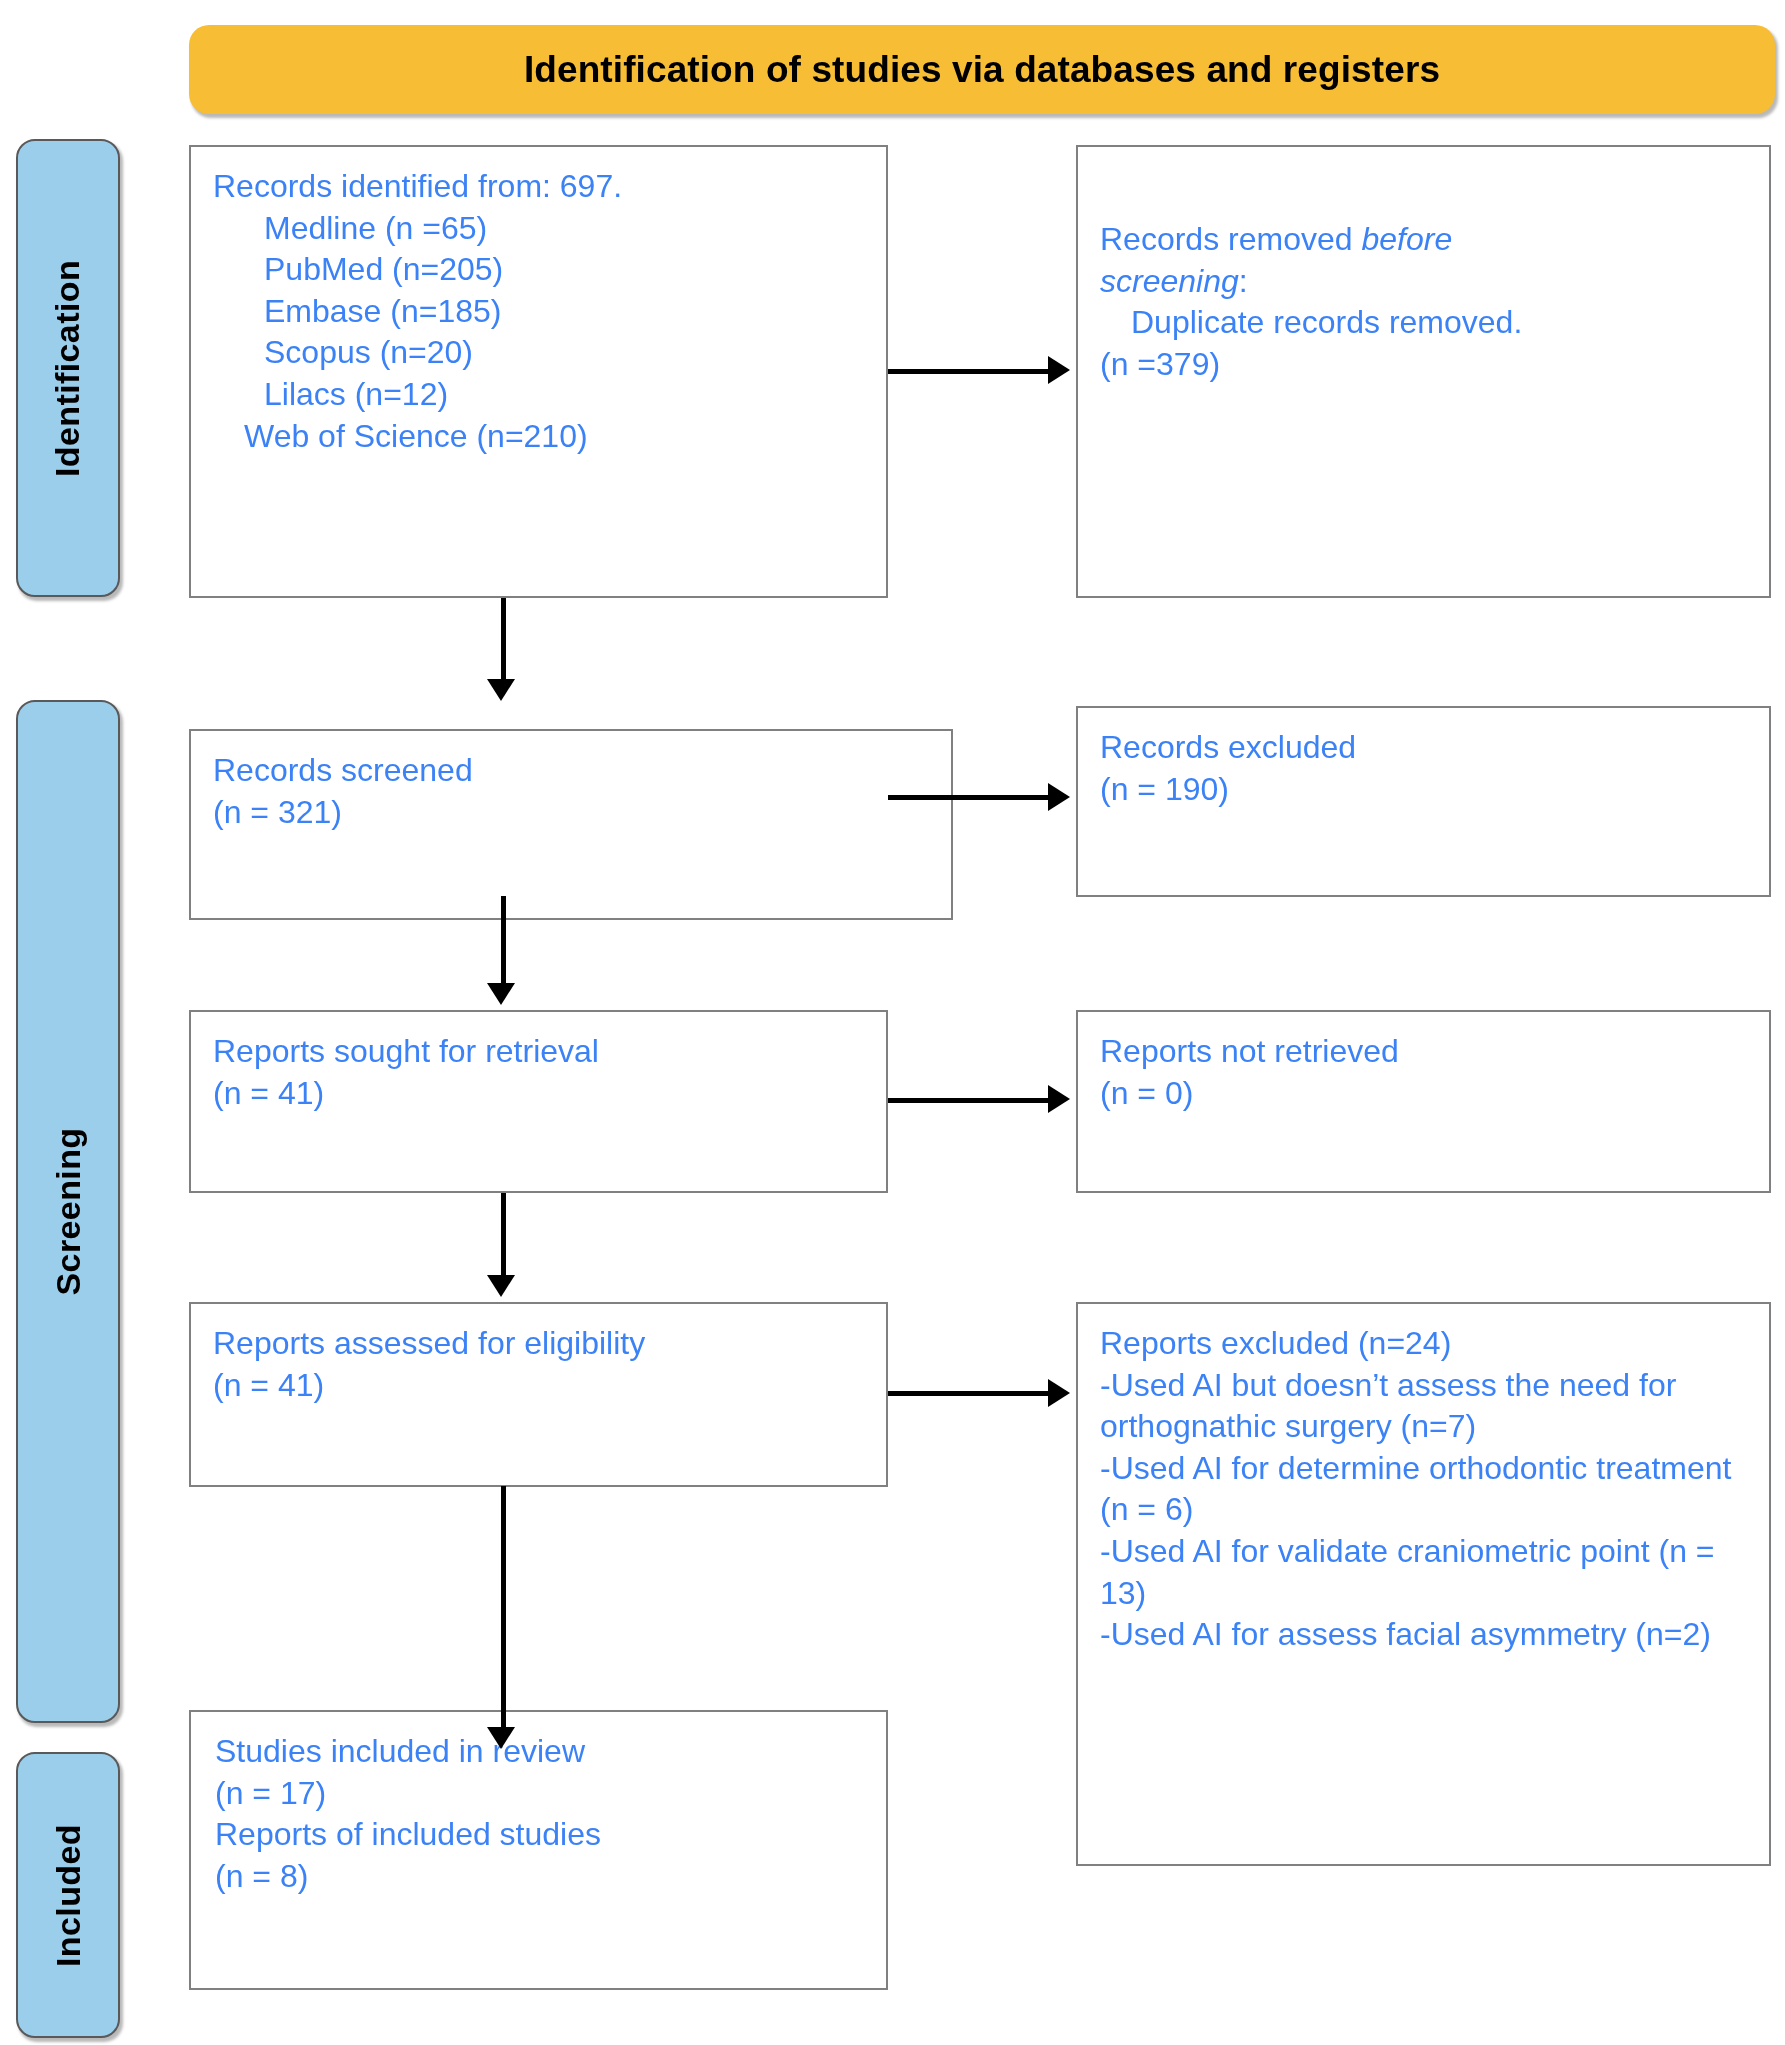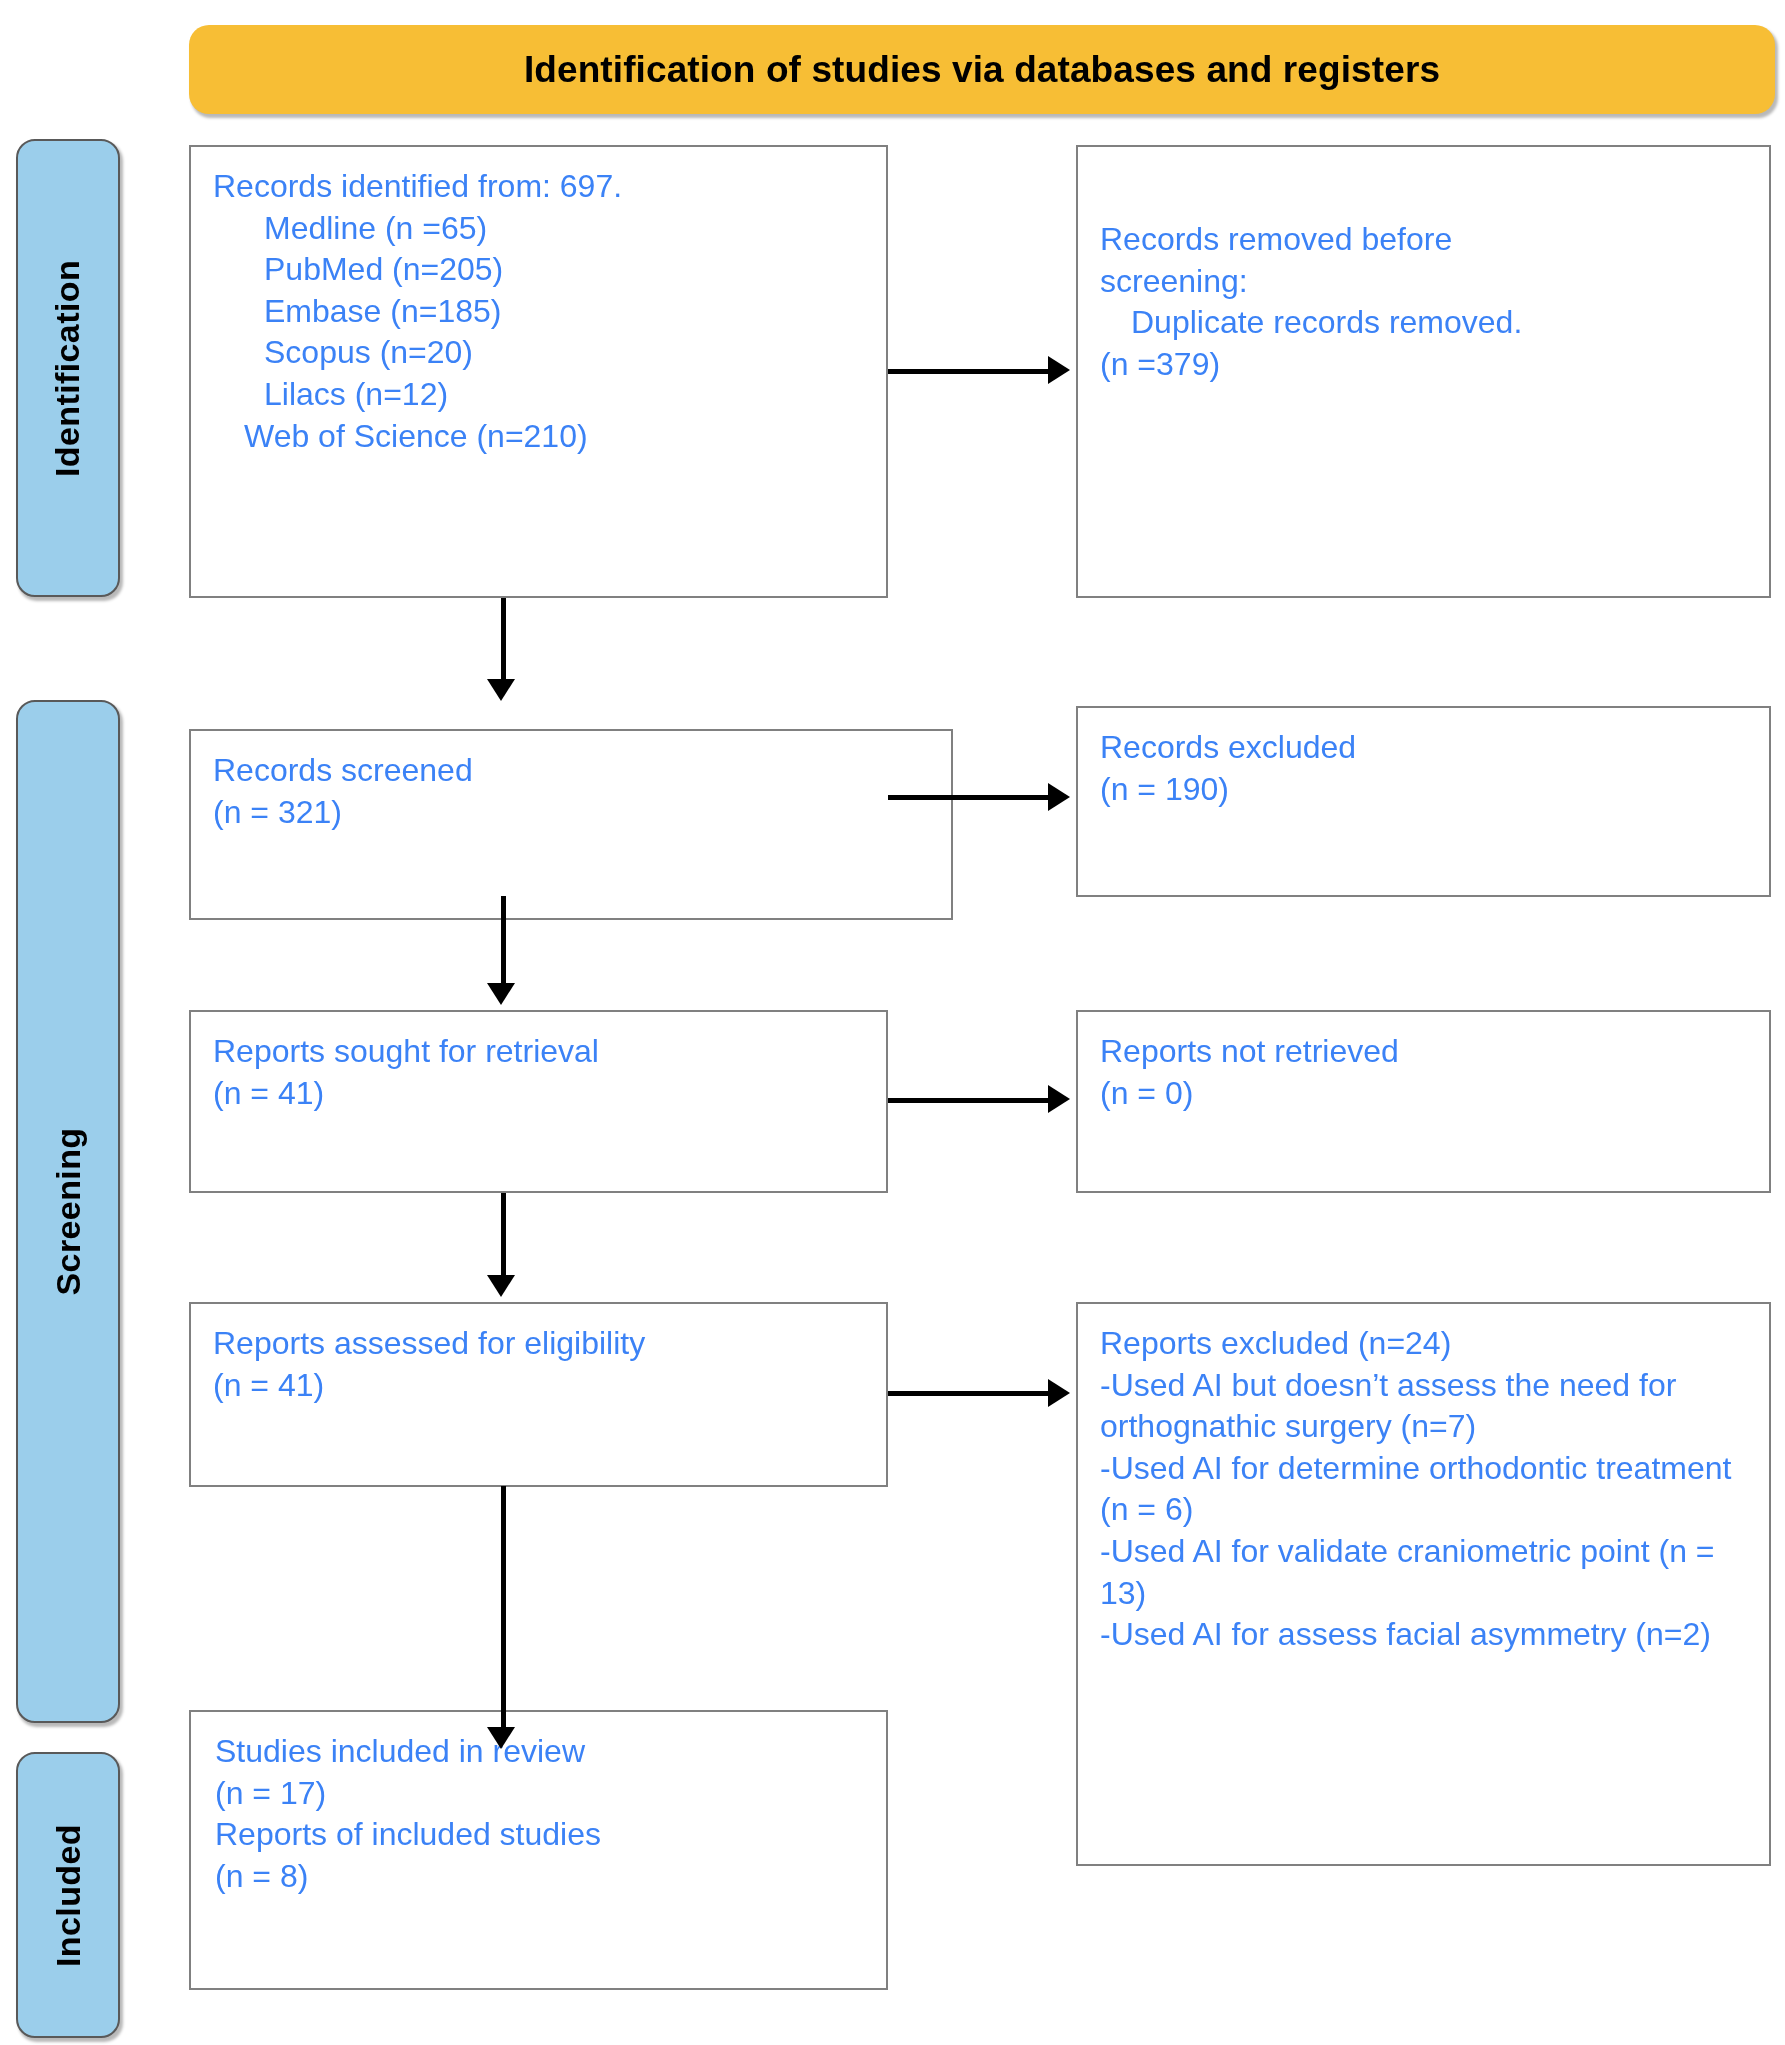--- a/index.html
+++ b/index.html
@@ -78,21 +78,21 @@
   .box p {
     margin: 0;
     font-size: 32px;
     line-height: 1.30;
     color: #3b82f6;
     white-space: pre-wrap;
   }
   .box p.indent1 { padding-left: 51px; }
   .box p.indent2 { padding-left: 31px; }
   .box p.gap-before { }
-  .ital { }
+  .ital { font-style: italic; }
 
   
   #box-identified   { left: 189px;  top: 145px;  width: 699px;  height: 453px; }
   #box-removed      { left: 1076px; top: 145px;  width: 695px;  height: 453px; }
   #box-screened     { left: 189px;  top: 706px;  width: 764px;  height: 191px; margin-top: 23px; }
   #box-excluded     { left: 1076px; top: 706px;  width: 695px;  height: 191px; }
   #box-sought       { left: 189px;  top: 1010px; width: 699px;  height: 183px; }
   #box-notretrieved { left: 1076px; top: 1010px; width: 695px;  height: 183px; }
   #box-assessed     { left: 189px;  top: 1302px; width: 699px;  height: 185px; }
   #box-repexcluded  { left: 1076px; top: 1302px; width: 695px;  height: 564px; }

